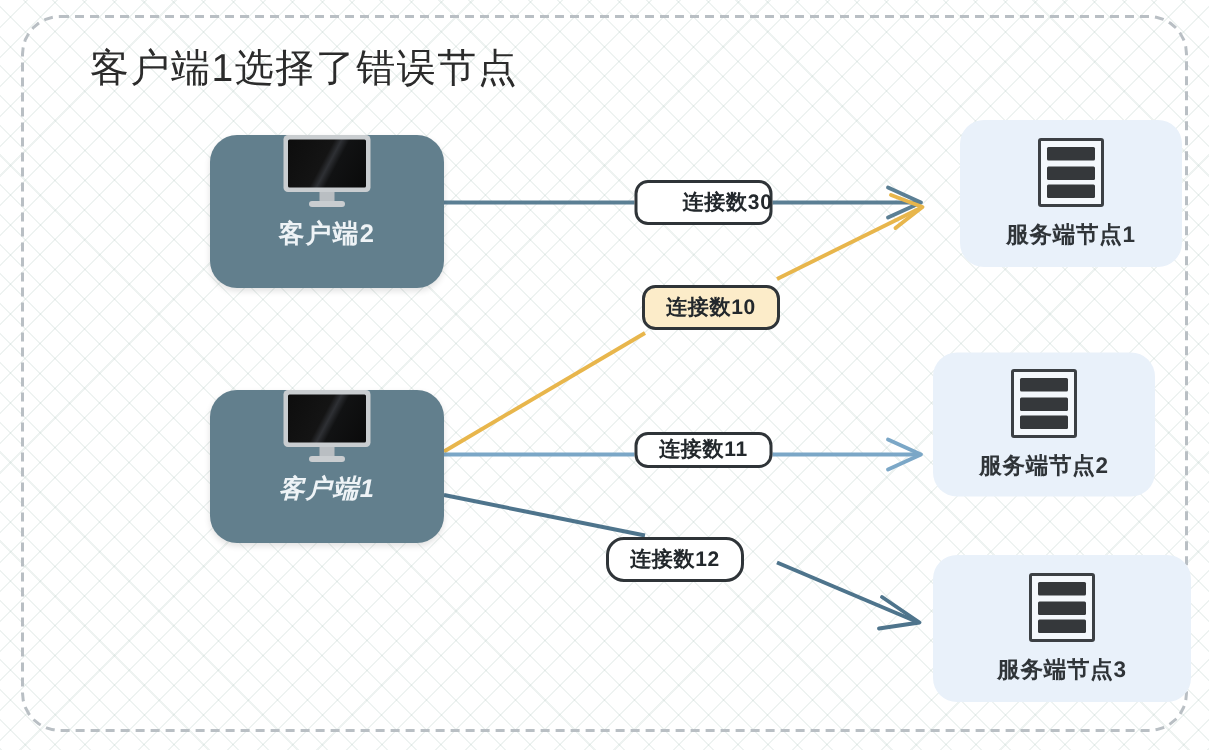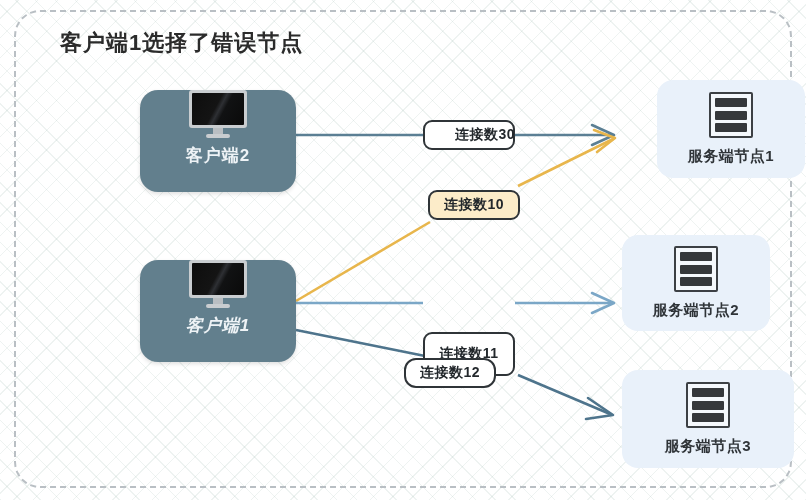--- a/index.html
+++ b/index.html
@@ -35,22 +35,22 @@
     border: 2px dashed #b9bfc4;
     border-radius: 26px;
     pointer-events: none;
   }
 
   
   #title {
     position: absolute;
     left: 60px;
     top: 28px;
-    font-size: 22px;
-    font-weight: bold;
+    font-size: 26px;
+    font-weight: normal;
     color: #2b2b2b;
     letter-spacing: 1px;
     white-space: nowrap;
   }
 
   
   #edges {
     position: absolute;
     left: 0; top: 0;
     width: 806px;
@@ -217,21 +217,21 @@
     <div class="monitor">
       <div class="screen">
           <div class="screen-inner"></div>
         </div>
       <div class="neck"></div>
       <div class="base"></div>
     </div>
     <div class="label">客户端1</div>
   </div>
 
-  <div class="server" style="left:657px; top:80px; width:148px; height:98px;">
+  <div class="server" style="left:640px; top:80px; width:148px; height:98px;">
     <div class="rack">
       <div class="bar"></div>
         <div class="bar"></div>
         <div class="bar"></div>
     </div>
     <div class="label">服务端节点1</div>
   </div>
 
   <div class="server" style="left:622px; top:235px; width:148px; height:96px;align-items:center;">
     <div class="rack">
@@ -248,17 +248,17 @@
         <div class="bar"></div>
         <div class="bar"></div>
     </div>
     <div class="label">服务端节点3</div>
   </div>
 
   <div class="edge-label" style="left:423px; top:120px; width:92px; height:30px;padding-left:32px;">连接数30</div>
 
   <div class="edge-label highlight" style="left:428px; top:190px; width:92px; height:30px;">连接数10</div>
 
-  <div class="edge-label" style="left:423px; top:288px; width:92px; height:44px;margin-top:44px;">连接数11</div>
+  <div class="edge-label" style="left:423px; top:288px; width:92px; height:24px;">连接数11</div>
 
   <div class="edge-label" style="left:404px; top:358px; width:92px; height:30px;border-radius:12px;">连接数12</div>
 
 </div>
 
 </body></html>

